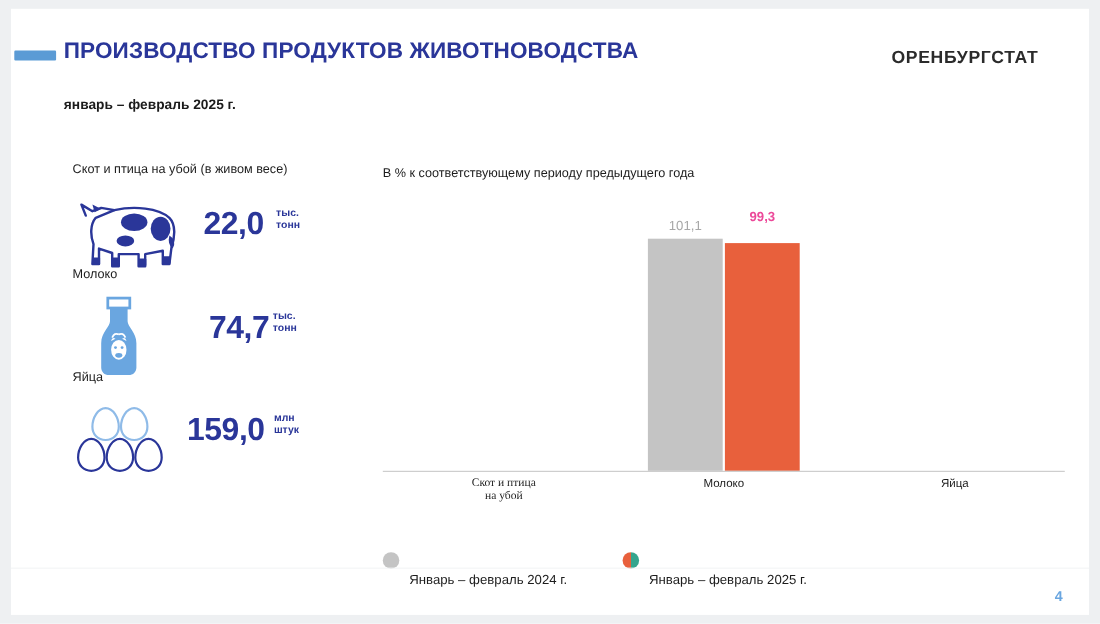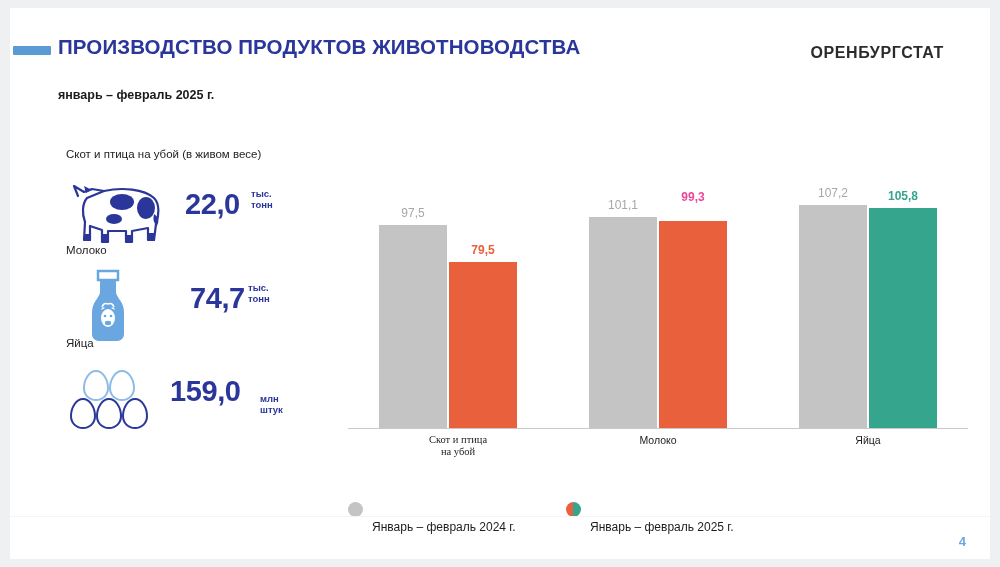--- a/index.html
+++ b/index.html
@@ -59,21 +59,21 @@
     position:absolute;left:238px;top:22px;
     color:#2a3699;font-weight:bold;font-size:9.5px;line-height:11px;
   }
   .stat-unit span{display:block;}
   
   .r1 .stat-val{left:175px;top:20px;}
   .r1 .stat-unit{left:241px;top:20px;}
   .r2 .stat-val{left:180px;top:22px;}
   .r2 .stat-unit{left:238px;top:22px;}
   .r3 .stat-val{left:160px;top:22px;}
-  .r3 .stat-unit{left:250px;top:22px;margin-top:18px;}
+  .r3 .stat-unit{left:239px;top:22px;}
 
   
   .chart{position:absolute;left:330px;top:130px;width:640px;height:320px;}
   .chart-cap{
     position:absolute;left:8px;top:14px;
     font-size:11.5px;color:#1d1d1d;
   }
   .plot{
     position:absolute;left:8px;top:40px;
     width:620px;height:250px;
@@ -212,51 +212,32 @@
       </div>
       <div class="stat-val">159,0</div>
       <div class="stat-unit">
         <span>млн</span>
         <span>штук</span>
       </div>
     </div>
   </div>
 
   <div class="chart">
+    <div class="chart-cap">В % к соответствующему периоду предыдущего года</div>
     <div class="plot" id="plot">
-        <div class="group" style="left: 31px; width: 138px;">
-          <div class="bar prev" style="left: 0px;">
-            <div class="rect" style="height: 203px; background: rgb(196, 196, 196);"></div>
-            <div class="vlabel" style="bottom: 208px; color: rgb(167, 167, 167);">97,5</div>
-          </div>
-          <div class="bar cur" style="left: 70px;">
-            <div class="rect" style="height: 166px; background: rgb(232, 96, 60);"></div>
-            <div class="vlabel" style="bottom: 171px; color: rgb(232, 96, 60);">79,5</div>
-          </div>
-        </div>
         <div class="group" style="left: 241px; width: 138px;">
           <div class="bar prev" style="left: 0px;">
             <div class="rect" style="height: 211px; background: rgb(196, 196, 196);"></div>
             <div class="vlabel" style="bottom: 216px; color: rgb(167, 167, 167);">101,1</div>
           </div>
           <div class="bar cur" style="left: 70px;">
             <div class="rect" style="height: 207px; background: rgb(232, 96, 60);"></div>
             <div class="vlabel" style="bottom: 224px; color: #ec4899;">99,3</div>
           </div>
         </div>
-        <div class="group" style="left: 451px; width: 138px;">
-          <div class="bar prev" style="left: 0px;">
-            <div class="rect" style="height: 223px; background: rgb(196, 196, 196);"></div>
-            <div class="vlabel" style="bottom: 228px; color: rgb(167, 167, 167);">107,2</div>
-          </div>
-          <div class="bar cur" style="left: 70px;">
-            <div class="rect" style="height: 220px; background: rgb(53, 165, 142);"></div>
-            <div class="vlabel" style="bottom: 225px; color: rgb(53, 165, 142);">105,8</div>
-          </div>
-        </div>
       </div>
     <div class="axis"></div>
   <div class="cat-label" style="left: 28px; font-family: Liberation Serif, serif;">
         <div>Скот и птица</div>
         <div>на убой</div>
       </div>
       <div class="cat-label" style="left: 228px;">
         <div>Молоко</div>
       </div>
       <div class="cat-label" style="left: 438px;">

